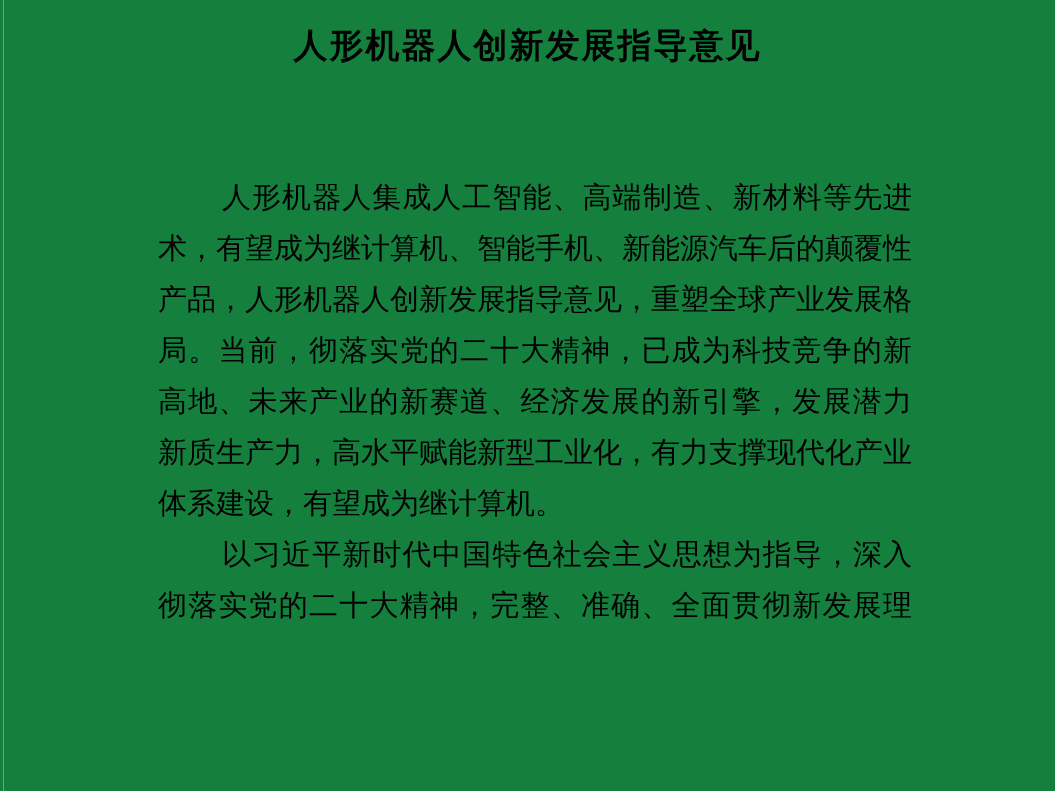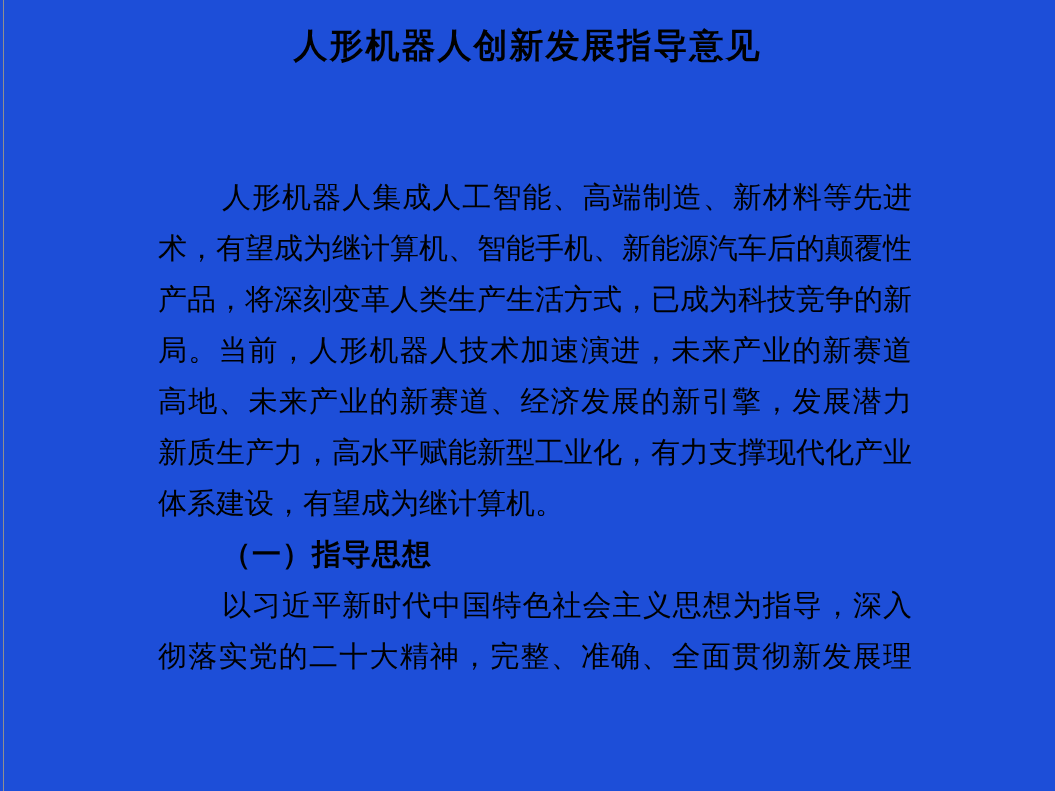--- a/index.html
+++ b/index.html
@@ -4,21 +4,21 @@
 <style>
   html, body {
     margin: 0;
     padding: 0;
     background: #ffffff;
   }
   .page {
     position: relative;
     width: 1055px;
     height: 791px;
-    background: #1d4ed8;
+    background: #15803d;
     overflow: hidden;
     color: #000000;
     font-family: "Liberation Serif", "DejaVu Serif", serif;
   }
   .page-edge {
     position: absolute;
     left: 3px;
     top: 0;
     bottom: 0;
     width: 1px;
@@ -72,22 +72,21 @@
 <body>
 
 <div class="page">
   <div class="page-edge"></div>
 
   <div class="doc-title">人形机器人创新发展指导意见</div>
 
   <div class="doc-body">
     <div class="line indent">人形机器人集成人工智能、高端制造、新材料等先进技</div>
     <div class="line">术，有望成为继计算机、智能手机、新能源汽车后的颠覆性</div>
-    <div class="line">产品，将深刻变革人类生产生活方式，已成为科技竞争的新</div>
-    <div class="line">局。当前，人形机器人技术加速演进，未来产业的新赛道</div>
+    <div class="line">产品，人形机器人创新发展指导意见，重塑全球产业发展格</div>
+    <div class="line">局。当前，彻落实党的二十大精神，已成为科技竞争的新</div>
     <div class="line">高地、未来产业的新赛道、经济发展的新引擎，发展潜力大、</div>
     <div class="line">新质生产力，高水平赋能新型工业化，有力支撑现代化产业</div>
     <div class="line para-end">体系建设，有望成为继计算机。</div>
-    <div class="line h2 indent">（一）指导思想</div>
     <div class="line indent">以习近平新时代中国特色社会主义思想为指导，深入贯</div>
     <div class="line">彻落实党的二十大精神，完整、准确、全面贯彻新发展理念，</div>
   </div>
 </div>
 
 </body></html>

